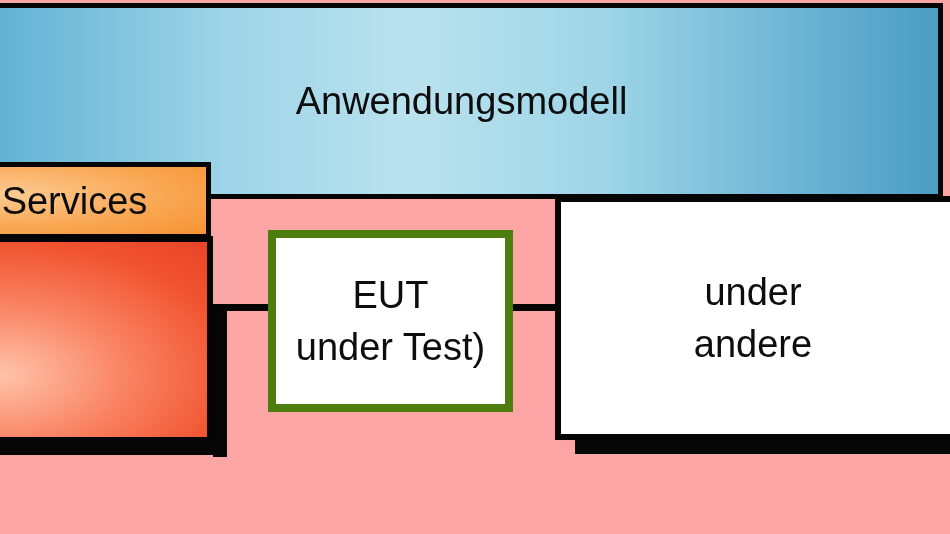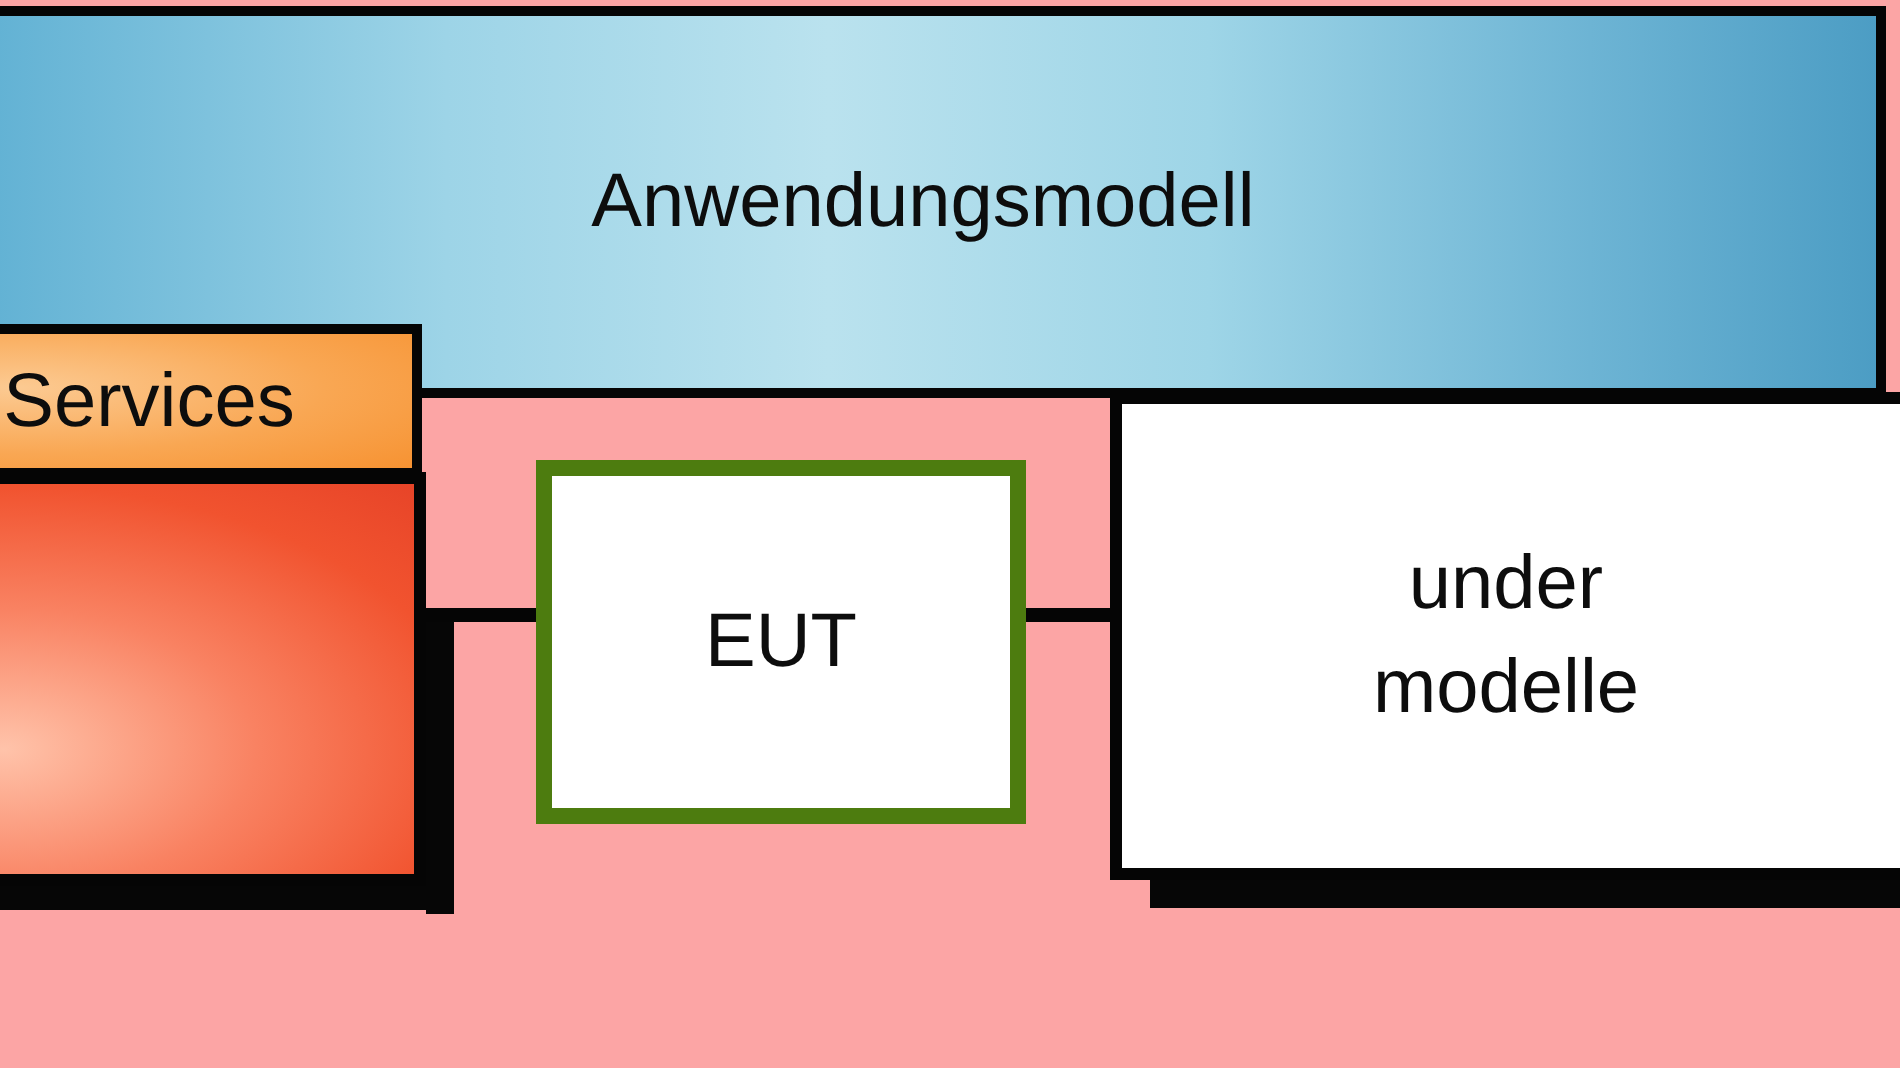--- a/index.html
+++ b/index.html
@@ -103,30 +103,31 @@
 
   <div class="dbox box-anwendung">
     <span class="line">Anwendungsmodell</span>
   </div>
 
   <div class="shadow shadow-andere-bottom"></div>
 
   <div class="dbox box-andere">
     <span class="lines">
       <span class="line">under</span>
-      <span class="line">modelle</span>
+      <span class="line">andere</span>
     </span>
   </div>
 
   <div class="connector connector-left"></div>
   <div class="connector connector-right"></div>
 
   <div class="dbox box-eut">
     <span class="lines">
       <span class="line">EUT</span>
+      <span class="line">under Test)</span>
     </span>
   </div>
 
   <div class="shadow shadow-flexray-right"></div>
   <div class="shadow shadow-flexray-bottom"></div>
 
   <div class="dbox box-flexray">
     <span class="lines">
     </span>
   </div>

